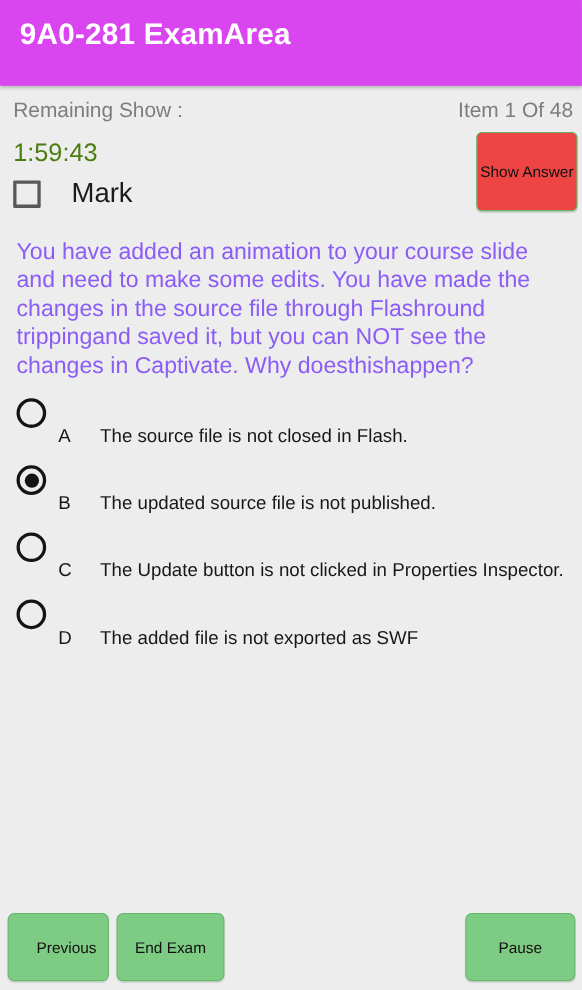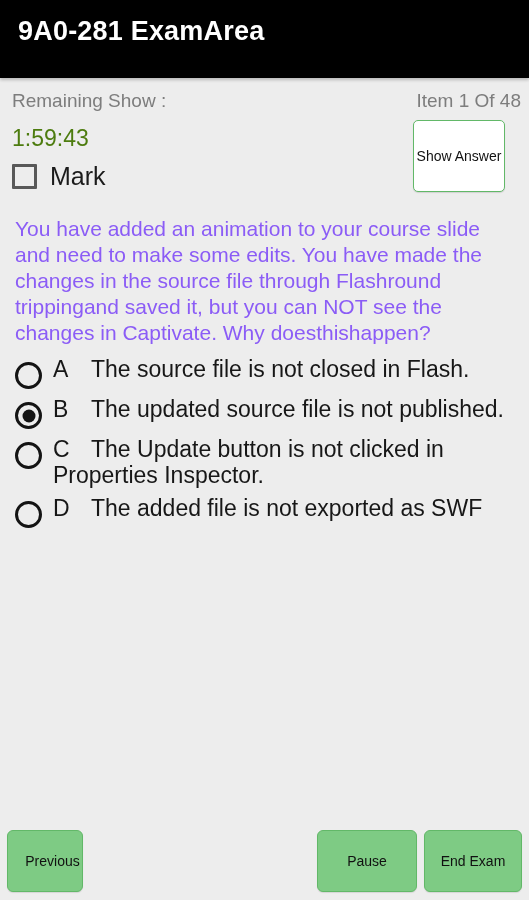--- a/index.html
+++ b/index.html
@@ -20,21 +20,21 @@
     height: 900px;
     position: relative;
     display: flex;
     flex-direction: column;
     background: #ededed;
   }
 
   
   .appbar {
     height: 78px;
-    background: #000000;
+    background: #d946ef;
     display: flex;
     align-items: center;
     padding: 0 0 16px 18px;
     box-sizing: border-box;
     box-shadow: 0 2px 3px rgba(0,0,0,0.22);
     position: relative;
     z-index: 5;
     flex: none;
   }
   .appbar-title {
@@ -83,43 +83,43 @@
     position: absolute;
     top: 9px;
     left: 12px;
   }
   .markrow {
     position: absolute;
     top: 46px;
     left: 12px;
     display: flex;
     align-items: center;
-    gap: 13px;
+    gap: 28px;
   }
   .checkbox {
     width: 25px;
     height: 25px;
     border: 3px solid #585858;
     background: transparent;
     box-sizing: border-box;
     border-radius: 1px;
     flex: none;
   }
   .mark-label {
     font-size: 25px;
     color: #1b1b1b;
     line-height: 1;
   }
   .show-answer-btn {
     position: absolute;
-    right: 24px;
+    right: 4px;
     top: 2px;
     width: 92px;
     height: 72px;
-    background: #ffffff;
+    background: #ef4444;
     border: 1px solid #62b868;
     border-radius: 5px;
     display: flex;
     align-items: center;
     justify-content: center;
     color: #111111;
     font-size: 14px;
     box-sizing: border-box;
     cursor: pointer;
     box-shadow: 0 1px 1px rgba(0,0,0,0.12);
@@ -163,25 +163,26 @@
     position: absolute;
     width: 13px;
     height: 13px;
     border-radius: 50%;
     background: #141414;
     left: 50%;
     top: 50%;
     transform: translate(-50%, -50%);
   }
   .opt-body {
-    font-size: 23px;
+    font-size: 17px;
     line-height: 26px;
     color: #171717;
     padding-left: 11px;
     flex: 1;
+    margin-top: 28px;
   }
   .opt-letter {
     display: inline-block;
     min-width: 38px;
   }
 
   .spacer { flex: 1 1 auto; }
 
   
   .bottombar {
@@ -200,21 +201,21 @@
     border-radius: 6px;
     display: flex;
     align-items: center;
     justify-content: center;
     font-size: 14px;
     color: #111111;
     box-sizing: border-box;
     cursor: pointer;
     box-shadow: 0 1px 1px rgba(0,0,0,0.10);
   }
-  .btn-prev { width: 76px; margin-left: 1px; padding-left: 15px; }
+  .btn-prev { width: 92px; margin-left: 1px; padding-left: 15px; }
   .btn-next { width: 96px; margin-left: 12px; }
   .btn-pause { width: 100px; margin-left: auto; }
   .btn-end { width: 98px; margin-left: 7px; margin-right: 1px; }
 </style>
 </head>
 <body>
 
 <div id="app">
 
   <div class="appbar">
@@ -268,17 +269,17 @@
         <span class="opt-letter">D</span><span>The added file is not exported as SWF</span>
       </div>
     </div>
 
   </div>
 
   <div class="spacer"></div>
 
   <div class="bottombar">
     <div class="nav-btn btn-prev">Previous</div>
+    <div class="nav-btn btn-end">End Exam</div>
     <div class="nav-btn btn-pause">Pause</div>
-    <div class="nav-btn btn-end">End Exam</div>
   </div>
 
 </div>
 
 </body></html>

